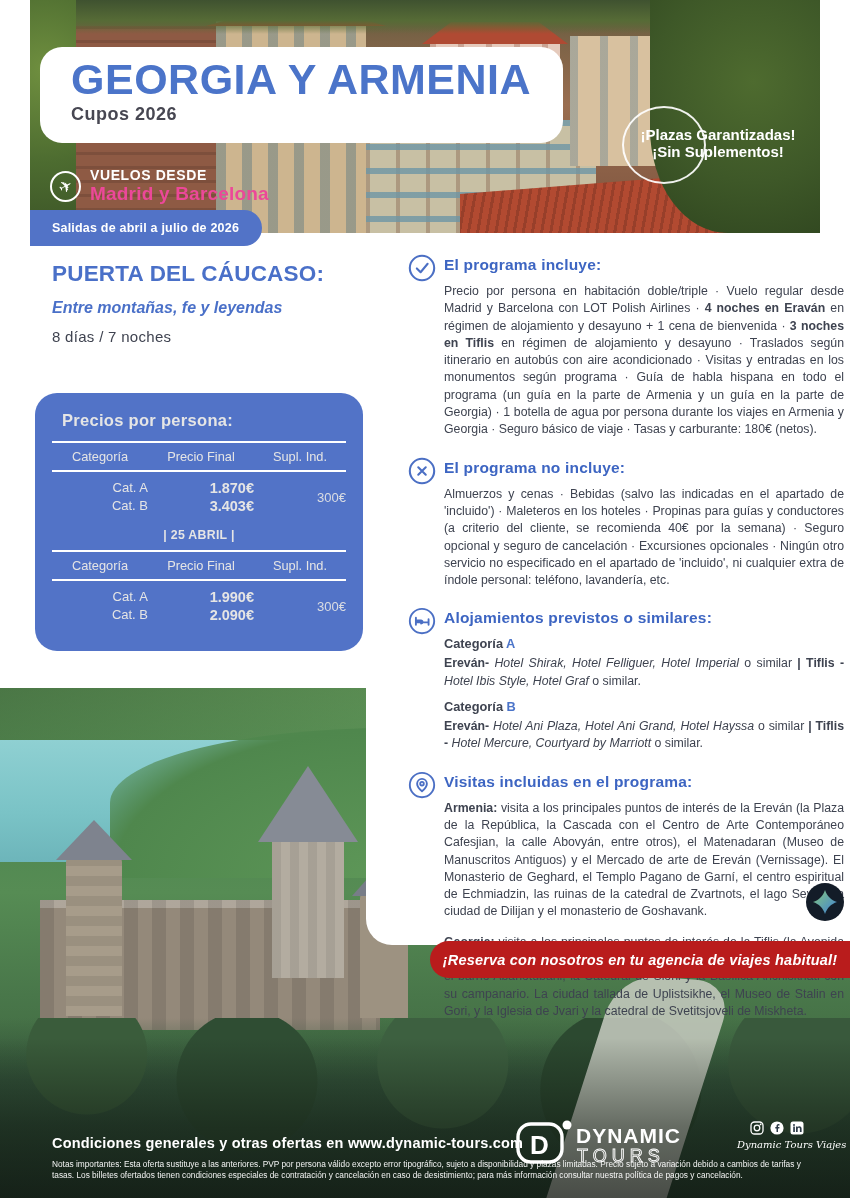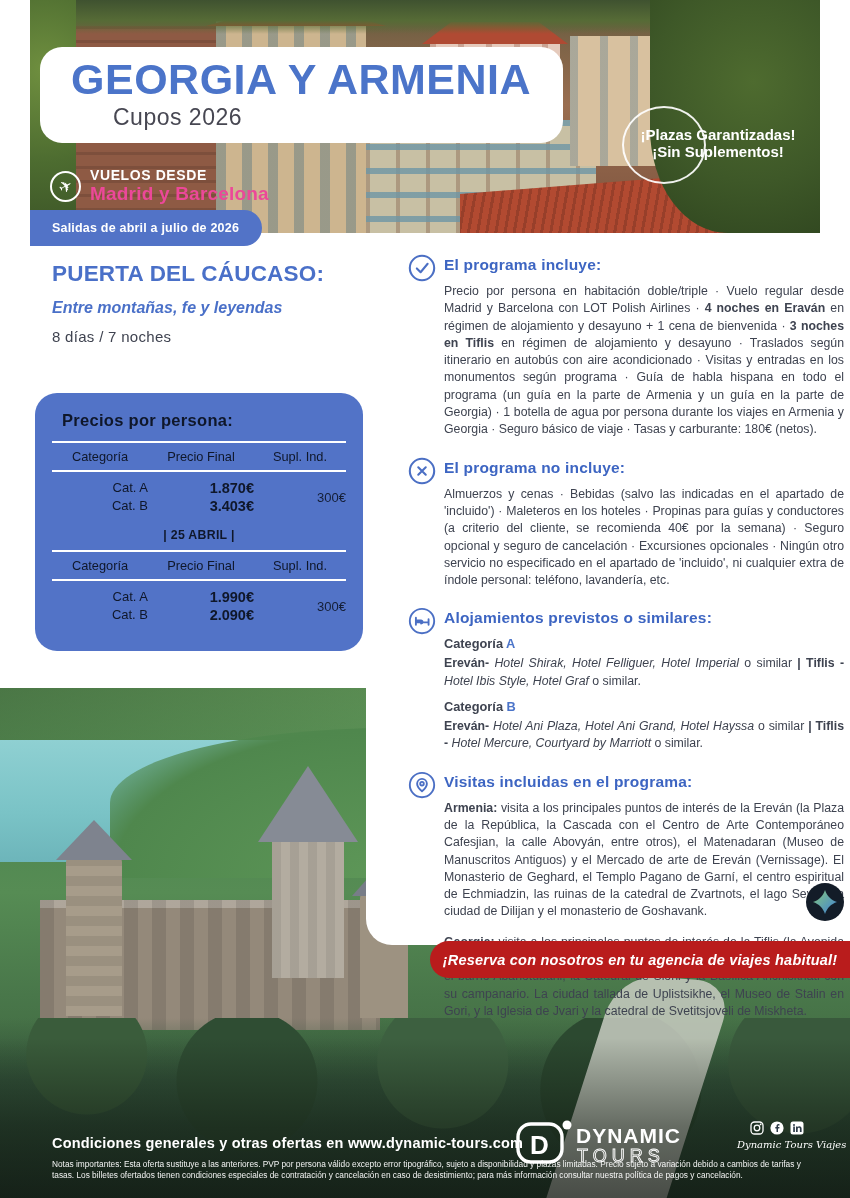--- a/index.html
+++ b/index.html
@@ -40,21 +40,21 @@
     background-image:repeating-linear-gradient(100deg,rgba(0,0,0,.15) 0 3px,rgba(0,0,0,0) 3px 9px);
     clip-path:polygon(0 40%,100% 0,100% 100%,0 100%); }
   .hp-treeR { left:620px; top:0; width:172px; height:233px;
     background:radial-gradient(circle at 60% 35%,#4e6b2f 0%,#3e5828 55%,#2f451f 100%);
     border-radius:0 0 0 45% ; }
 
   
   .title-card { position:absolute; left:40px; top:47px; width:523px; height:96px;
     background:#ffffff; border-radius:22px; padding:8px 31px; z-index:3; }
   .main-title { font-size:43px; font-weight:800; letter-spacing:.5px; color:#4b74c9; line-height:48px; }
-  .main-sub { font-size:23px; font-weight:normal; color:#474752; margin-top:1px; letter-spacing:.5px;margin-left:42px; }
+  .main-sub { font-size:18px; font-weight:bold; color:#474752; margin-top:1px; letter-spacing:.5px; }
 
   
   .badge-circle { position:absolute; left:622px; top:106px; width:84px; height:78px;
     border:2px solid rgba(255,255,255,.92); border-radius:50%; z-index:3; }
   .badge-text { position:absolute; left:628px; top:126px; width:180px; text-align:center;
     color:#fff; font-size:15px; font-weight:bold; line-height:17px; z-index:4; }
 
   
   .vuelos { position:absolute; left:50px; top:167px; display:flex; align-items:center; gap:9px; z-index:3; }
   .vuelos-icon { width:31px; height:31px; border:2.5px solid #fff; border-radius:50%;
@@ -69,21 +69,21 @@
     color:#fff; font-size:12.5px; font-weight:bold; line-height:36px; padding-left:22px; letter-spacing:.2px; }
 
   
   .tour-head { position:absolute; left:52px; top:258px; width:345px; }
   .tour-title { font-size:22.5px; font-weight:800; color:#4a70c8; line-height:32px; letter-spacing:.2px; }
   .tour-tagline { font-size:16px; font-weight:bold; font-style:italic; color:#4a70c8; margin-top:9px; }
   .tour-duration { font-size:15px; color:#3f4350; margin-top:11px; letter-spacing:.3px; }
 
   
   .pricebox { position:absolute; left:35px; top:393px; width:328px; height:258px;
-    background:#5273c7; border-radius:22px; color:#0f172a; padding:18px 17px 0; }
+    background:#5273c7; border-radius:22px; color:#e5e5e5; padding:18px 17px 0; }
   .pb-title { font-size:16.5px; font-weight:bold; letter-spacing:.3px; padding-left:10px; margin-bottom:11px; }
   .pb-dates { text-align:center; font-size:12.3px; font-weight:bold; letter-spacing:.3px; margin-bottom:8px; }
   .pb-head { display:grid; grid-template-columns:96px 1fr 92px; text-align:center;
     border-top:2px solid #fff; border-bottom:2px solid #fff; padding:6px 0; font-size:12.8px; }
   .pb-body { display:grid; grid-template-columns:96px 1fr 92px; text-align:right;
     padding:8px 0 4px; row-gap:2px; }
   .pb-body .cat { grid-column:1; font-size:13px; line-height:16px; }
   .pb-body .price { grid-column:2; font-size:14.5px; font-weight:bold; line-height:16px; }
   .pb-body .supl { grid-column:3; grid-row:1 / span 2; align-self:center; font-size:13px; opacity:.92; }
   .pb-dates2 { margin-top:10px; }

